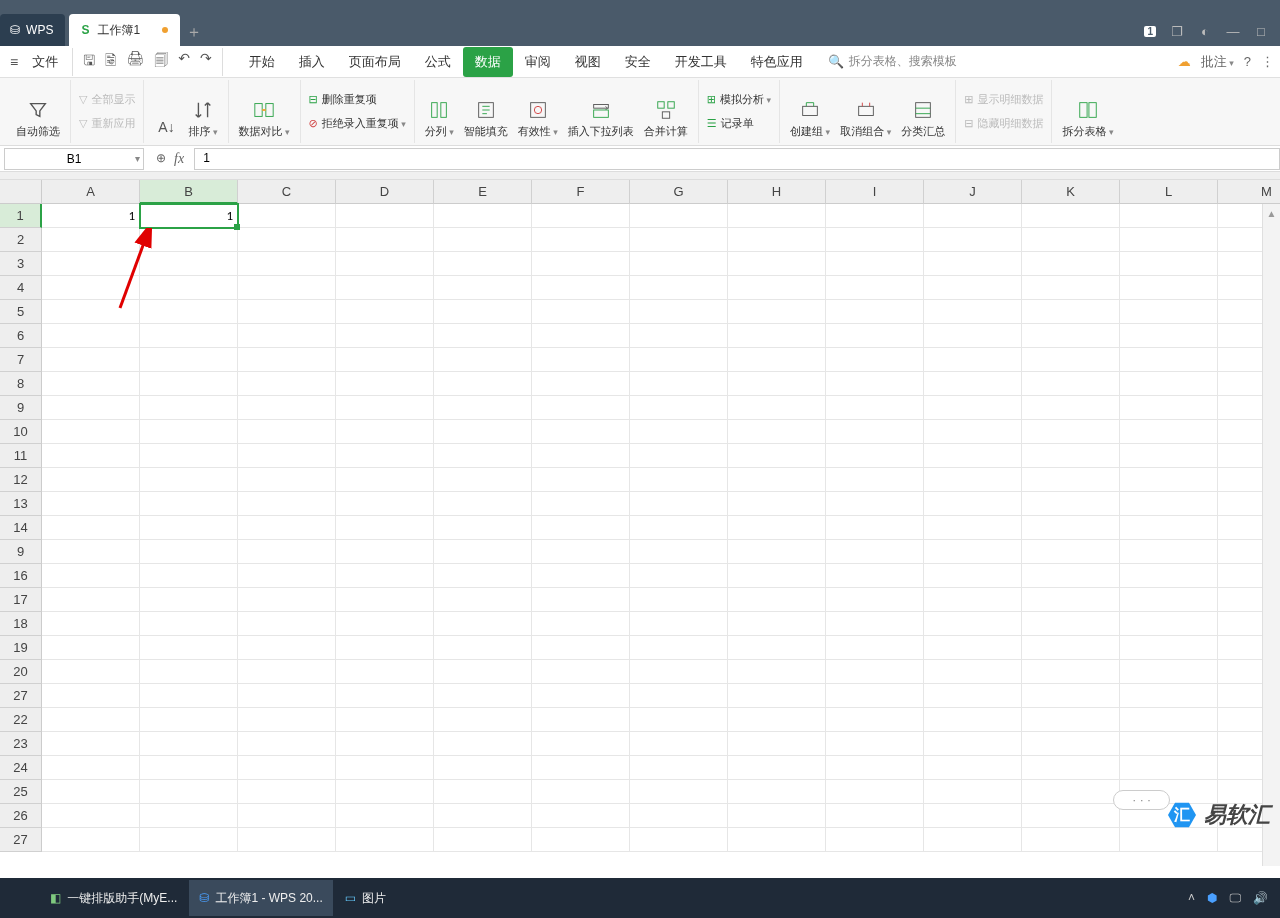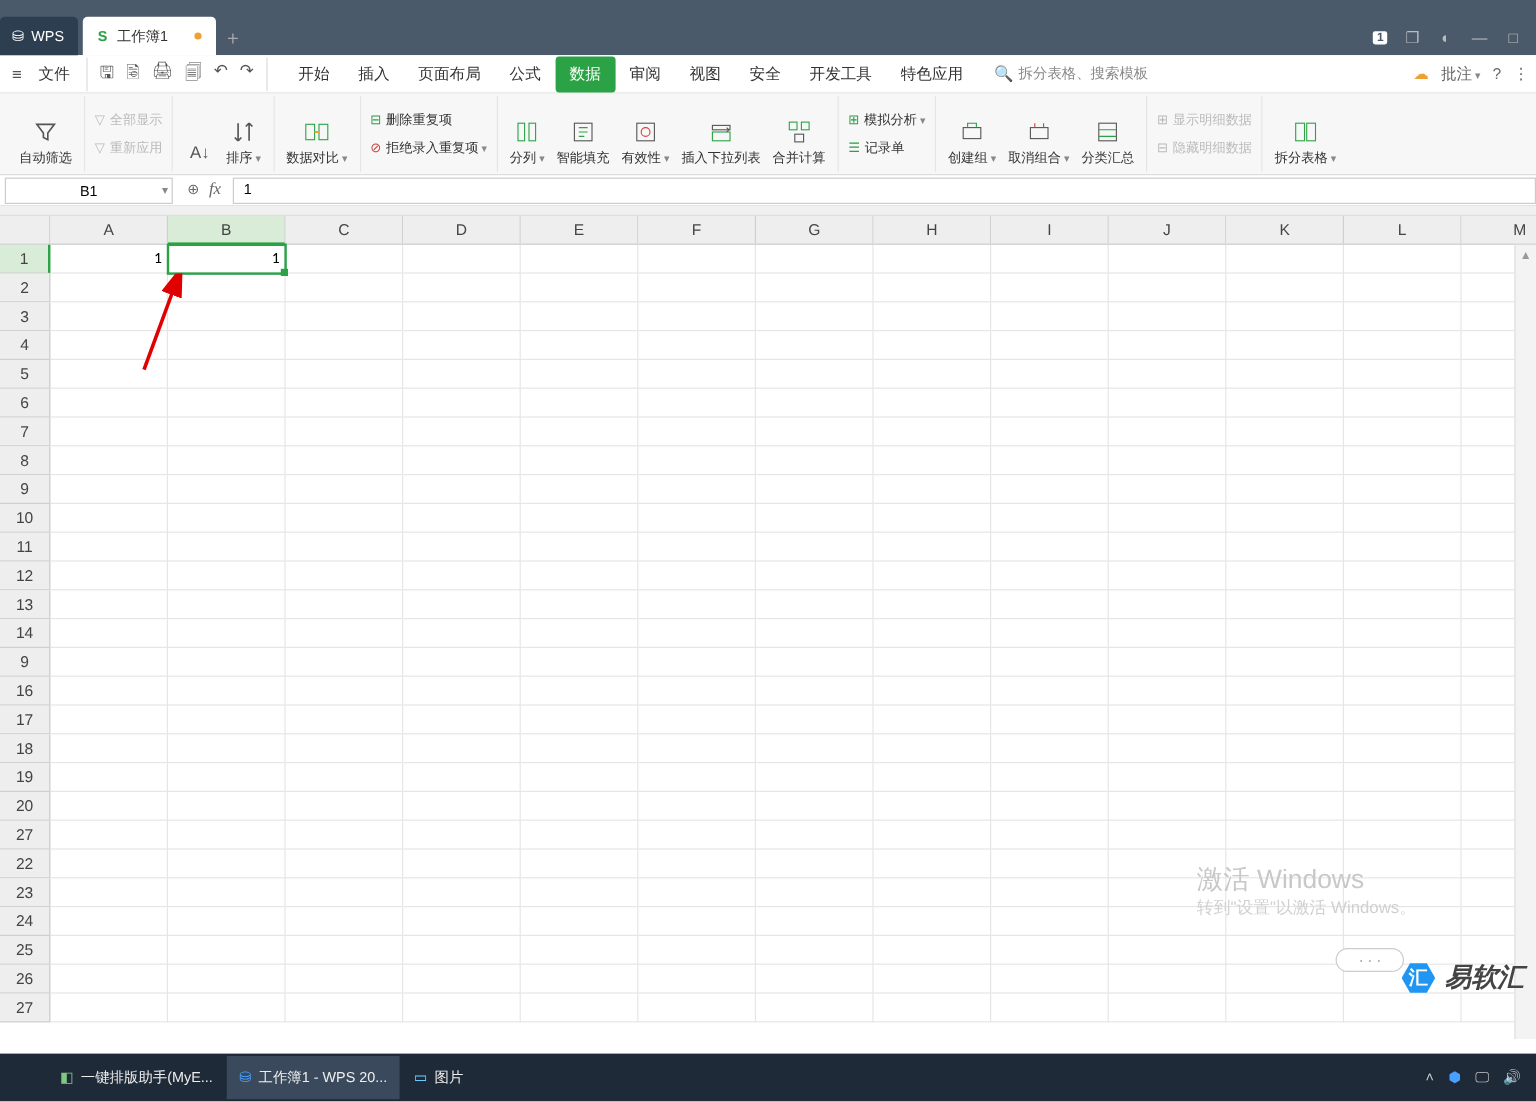--- a/index.html
+++ b/index.html
@@ -800,24 +800,20 @@
     <div class="arrow">▲</div>
   </div>
   <svg class="arrow-ann" style="left:110px; top:48px;" width="50" height="90">
     <defs>
         <marker id="ah" markerWidth="10" markerHeight="10" refX="2" refY="3" orient="auto">
           <path d="M0,0 L0,6 L9,3 z" fill="#e00000"></path>
         </marker>
       </defs>
     <line x1="10" y1="80" x2="35" y2="12" stroke="#e00000" stroke-width="3" marker-end="url(#ah)"></line>
   </svg>
-  <div class="watermark">
-    <div class="line1">激活 Windows</div>
-    <div>转到"设置"以激活 Windows。</div>
-  </div>
   <div class="pill">· · ·</div>
   <div class="corner-badge">
     <div class="hex">汇</div>
     <div class="txt">易软汇</div>
   </div>
 </div>
 
 <div class="taskbar">
   <div class="leftblock"></div>
   <div class="tb-item">

